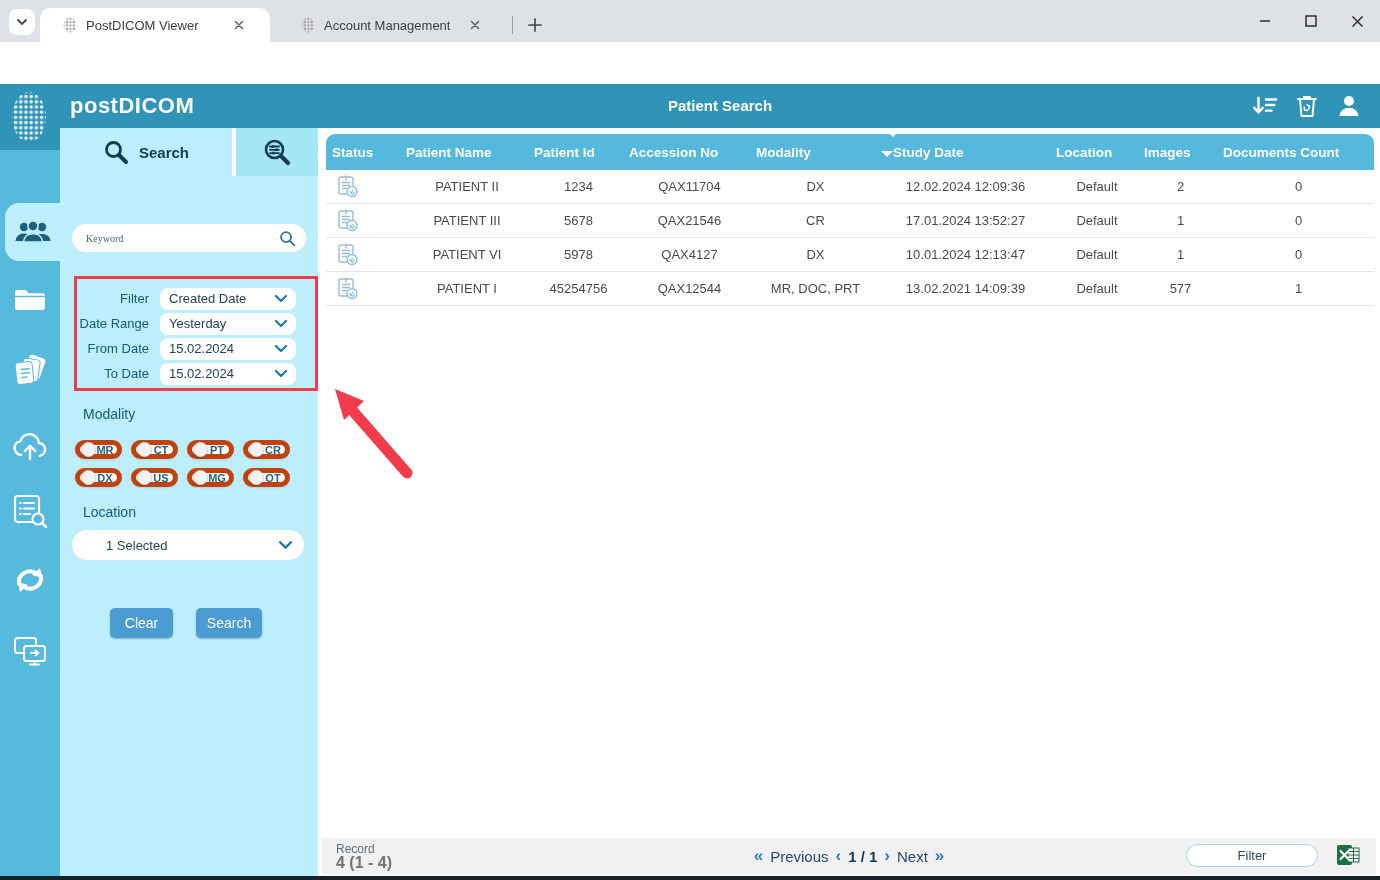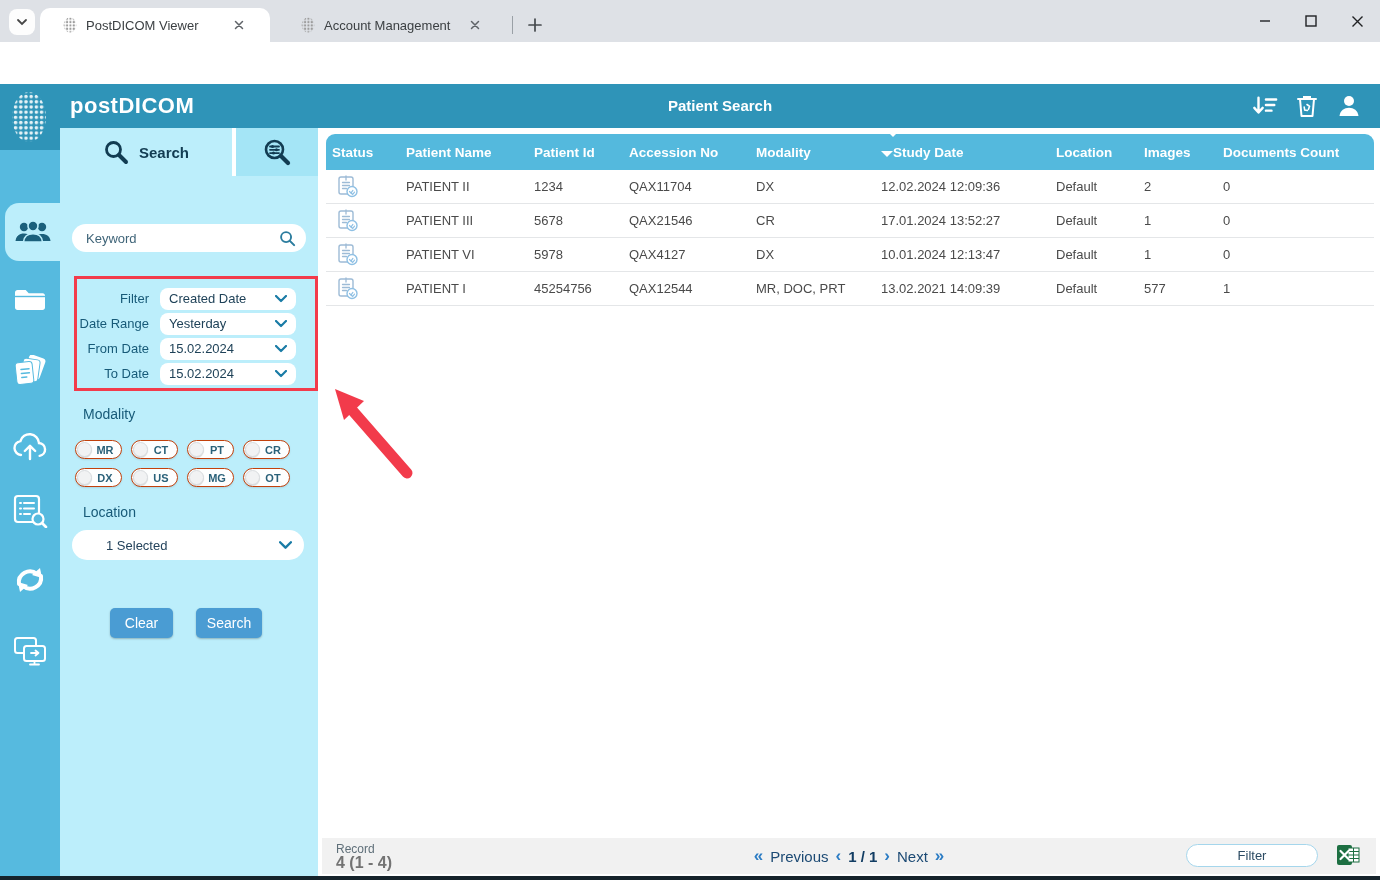--- a/index.html
+++ b/index.html
@@ -39,51 +39,51 @@
   .logo-block { position:absolute; left:0; top:0; width:60px; height:66px; background:#2f94b8; display:flex; align-items:center; justify-content:center; }
   .nav-item { position:absolute; left:0; width:60px; height:40px; display:flex; align-items:center; justify-content:center; }
   .nav-item.active-block { left:5px; width:55px; height:58px; background:#bceefb; border-radius:14px 0 0 14px; }
 
   
   .search-panel { position:absolute; left:60px; top:128px; width:258px; bottom:4px; background:#bceefb; }
   .panel-tab-left { position:absolute; left:0; top:0; width:172px; height:48px; background:#bceefb; display:flex; align-items:center; justify-content:center; gap:10px; font-size:15px; font-weight:bold; color:#123c52; }
   .panel-tab-gap { position:absolute; left:172px; top:0; width:4px; height:48px; background:#ffffff; }
   .panel-tab-right { position:absolute; left:176px; top:0; width:82px; height:48px; background:#a4e5f6; border-radius:0 0 0 0; display:flex; align-items:center; justify-content:center; }
   .keyword-wrap { position:absolute; left:12px; top:96px; width:234px; height:28px; background:#fff; border-radius:14px; display:flex; align-items:center; padding:0 10px 0 14px; }
-  .keyword-wrap input { flex:1; border:none; outline:none; background:transparent; font-size:13px; color:#6d28d9; font-family:Liberation Sans, sans-serif; }
+  .keyword-wrap input { flex:1; border:none; outline:none; background:transparent; font-size:10px; color:#6d28d9; font-family:Liberation Serif, serif; }
   .keyword-wrap input::placeholder { color:#3f6478; }
 
   .filter-rows { position:absolute; left:0; top:158px; width:258px; }
   .f-row { display:flex; align-items:center; height:25px; }
   .f-label { width:100px; text-align:right; padding-right:11px; font-size:13px; color:#175a78; }
   .f-control { width:136px; height:22px; background:#fff; border-radius:8px; display:flex; align-items:center; padding:0 9px; }
   .f-control .val { flex:1; font-size:13px; color:#1f4258; }
 
   .section-label { position:absolute; left:23px; font-size:14px; color:#175a78; }
   .pill-row { position:absolute; left:15px; display:flex; gap:9px; }
-  .pill { width:47px; height:19px; background:#fdfefe; border:1px solid #c2410c; border-radius:10px; box-shadow:0 1px 2px rgba(0,0,0,.10); display:flex; align-items:center; }
+  .pill { width:47px; height:19px; background:#fdfefe; border:5px solid #c2410c; border-radius:10px; box-shadow:0 1px 2px rgba(0,0,0,.10); display:flex; align-items:center; }
   .pill .knob { width:15px; height:15px; margin-left:1px; border-radius:50%; background:#f1f2f3; border:1px solid #d9dcdf; box-shadow:0 1px 1px rgba(0,0,0,.15); }
   .pill .p-label { flex:1; text-align:center; font-size:11px; font-weight:bold; color:#2a6179; padding-right:3px; }
 
   .loc-select { position:absolute; left:12px; top:402px; width:232px; height:30px; background:#fff; border-radius:15px; display:flex; align-items:center; padding:0 12px 0 14px; }
   .loc-select .val { flex:1; font-size:13px; color:#24435c;margin-left:20px; }
 
   .btn { position:absolute; top:480px; height:30px; background:#4a9cd3; border:none; border-radius:5px; color:#fff; font-size:14px; font-family:inherit; box-shadow:0 1px 2px rgba(0,0,0,.25); }
   .btn.clear { left:50px; width:63px; }
   .btn.search { left:136px; width:66px; }
 
   
   .main { position:absolute; left:318px; top:128px; right:0; bottom:4px; background:#fff; }
   .grid-table { position:absolute; left:8px; top:6px; width:1048px; }
   .g-row { display:grid; grid-template-columns:74px 128px 95px 127px 125px 175px 88px 79px 157px; align-items:center; }
   .g-head { height:36px; background:#54b9dd; border-radius:9px 9px 0 0; color:#fff; font-size:13.5px; font-weight:bold; }
   .g-head > div { padding-left:6px; position:relative; }
   .sort-caret { position:absolute; top:-14px; left:12px; width:0; height:0; border-left:6px solid transparent; border-right:6px solid transparent; border-top:6px solid #fff; }
   .g-body-row { height:34px; border-bottom:1px solid #e4e6e8; font-size:13px; color:#4a4a4a; }
-  .g-body-row > div { padding-left:6px; }
+  .g-body-row > div { padding-left:6px;text-align:center; }
   .status-cell { display:flex; align-items:center; padding-left:10px !important; }
 
   
   .foot-strip { position:absolute; left:4px; right:4px; bottom:2px; height:36px; background:#f1f1f1; }
   .record { position:absolute; left:14px; top:4px; line-height:14px; }
   .record .r1 { font-size:12px; color:#5f6f79; }
   .record .r2 { font-size:16px; font-weight:bold; color:#737373; }
   .pagination { position:absolute; left:50%; top:0; height:36px; transform:translateX(-50%); display:flex; align-items:center; gap:7px; white-space:nowrap; }
   .pg-chev { font-size:17px; font-weight:bold; color:#2b7cc4; }
   .pg-text { font-size:15px; color:#1c4a74; }

